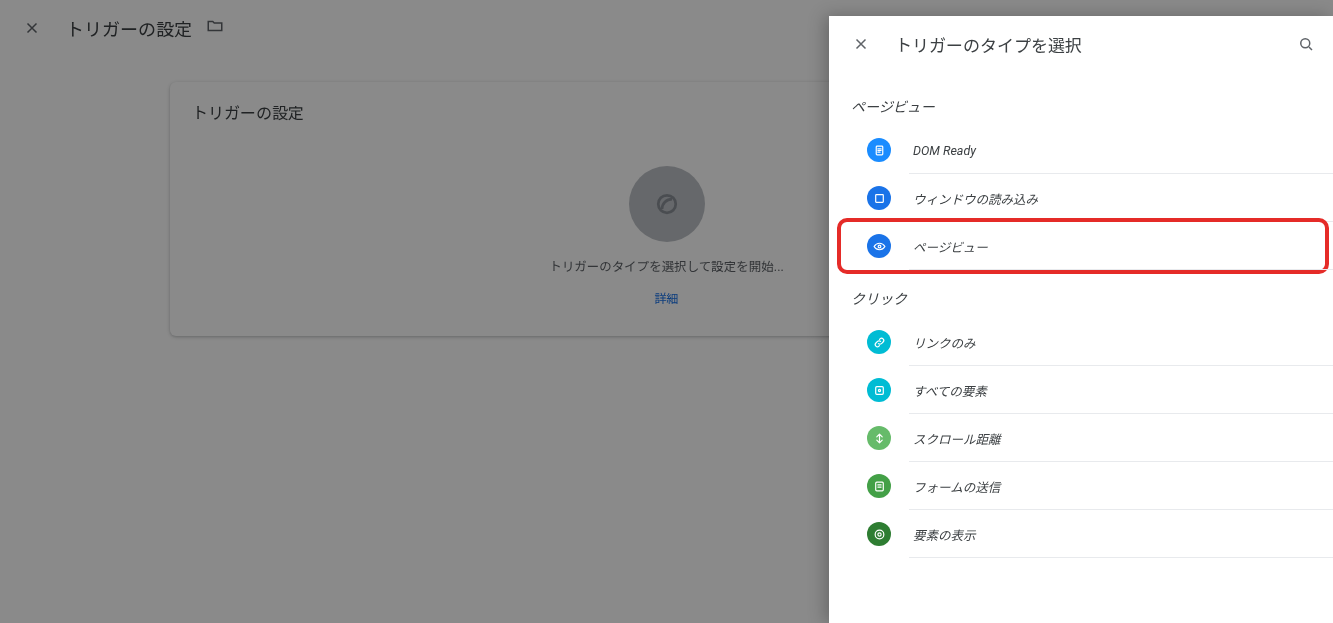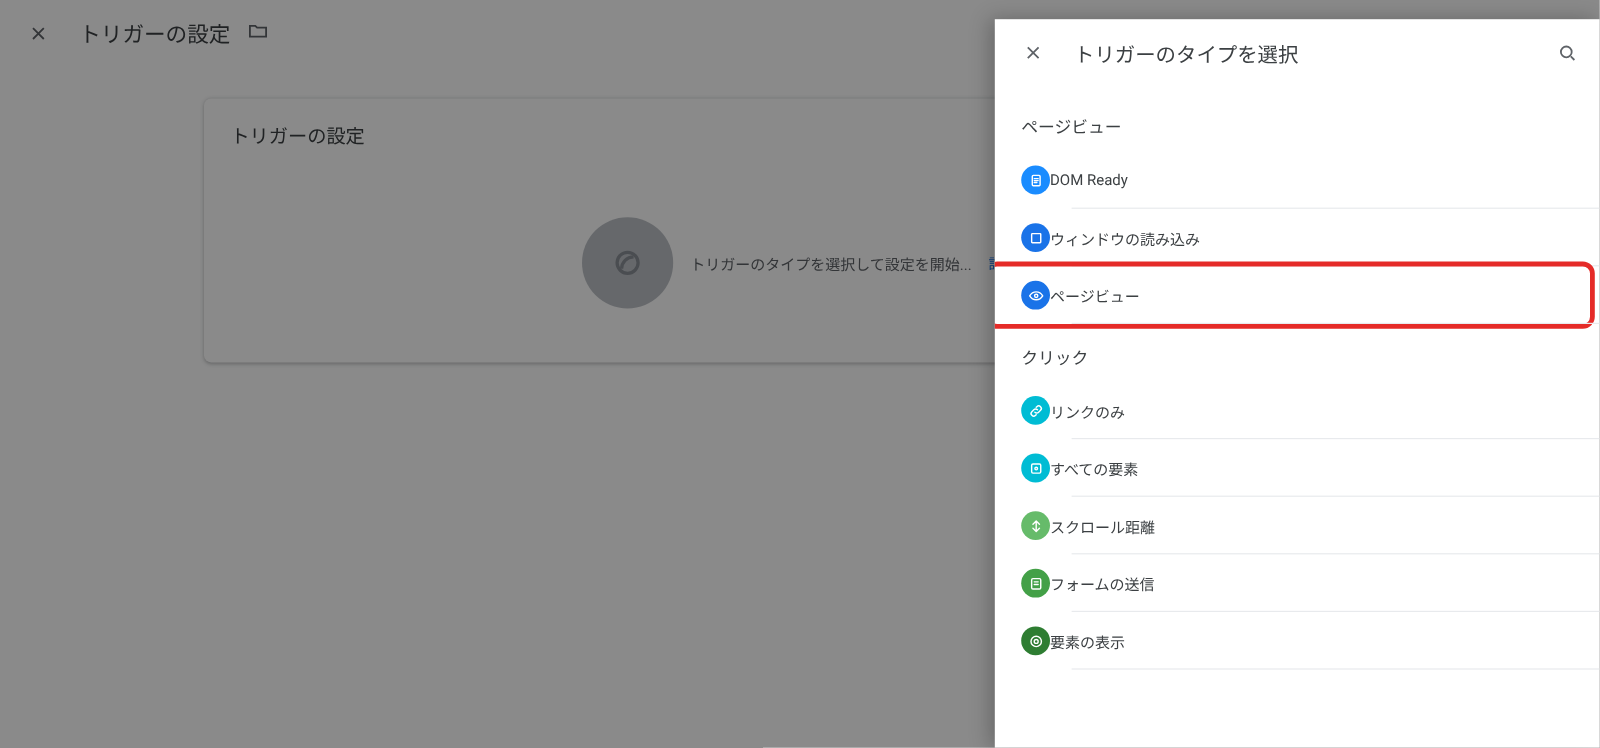--- a/index.html
+++ b/index.html
@@ -49,23 +49,23 @@
       flex-direction: column;
     }
     .card-title {
       padding: 18px 22px;
       font-size: 16px;
       color: #3c4043;
     }
     .card-empty {
       flex: 1;
       display: flex;
-      flex-direction: row;
+      flex-direction: column;
       align-items: center;
-      justify-content: center;
+      justify-content: space-between;
       padding: 24px 0 30px;
       gap: 14px;
     }
     .ph-circle {
       width: 76px; height: 76px;
       border-radius: 50%;
       background: #bdc1c6;
       display: flex; align-items: center; justify-content: center;
       color: #9aa0a6;
     }
@@ -106,33 +106,36 @@
     }
     .side-title {
       font-size: 17px;
       color: #3c4043;
       flex: 1;
     }
     .side-scroll {
       flex: 1;
       overflow-y: auto;
       padding: 6px 0 32px;
+      font-style: italic;
     }
     .group-label {
       padding: 18px 22px 10px;
       font-size: 14px;
       color: #3c4043;
     }
     .tt-item {
       display: flex;
       align-items: center;
+      gap: 22px;
       padding: 12px 22px;
       cursor: pointer;
       position: relative;
       min-height: 44px;
+      margin-left: 16px;
     }
     .tt-item::after {
       content: "";
       position: absolute;
       left: 64px; right: 0; bottom: 0;
       height: 1px;
       background: #e8eaed;
     }
     .tt-label {
       font-size: 12.5px;

